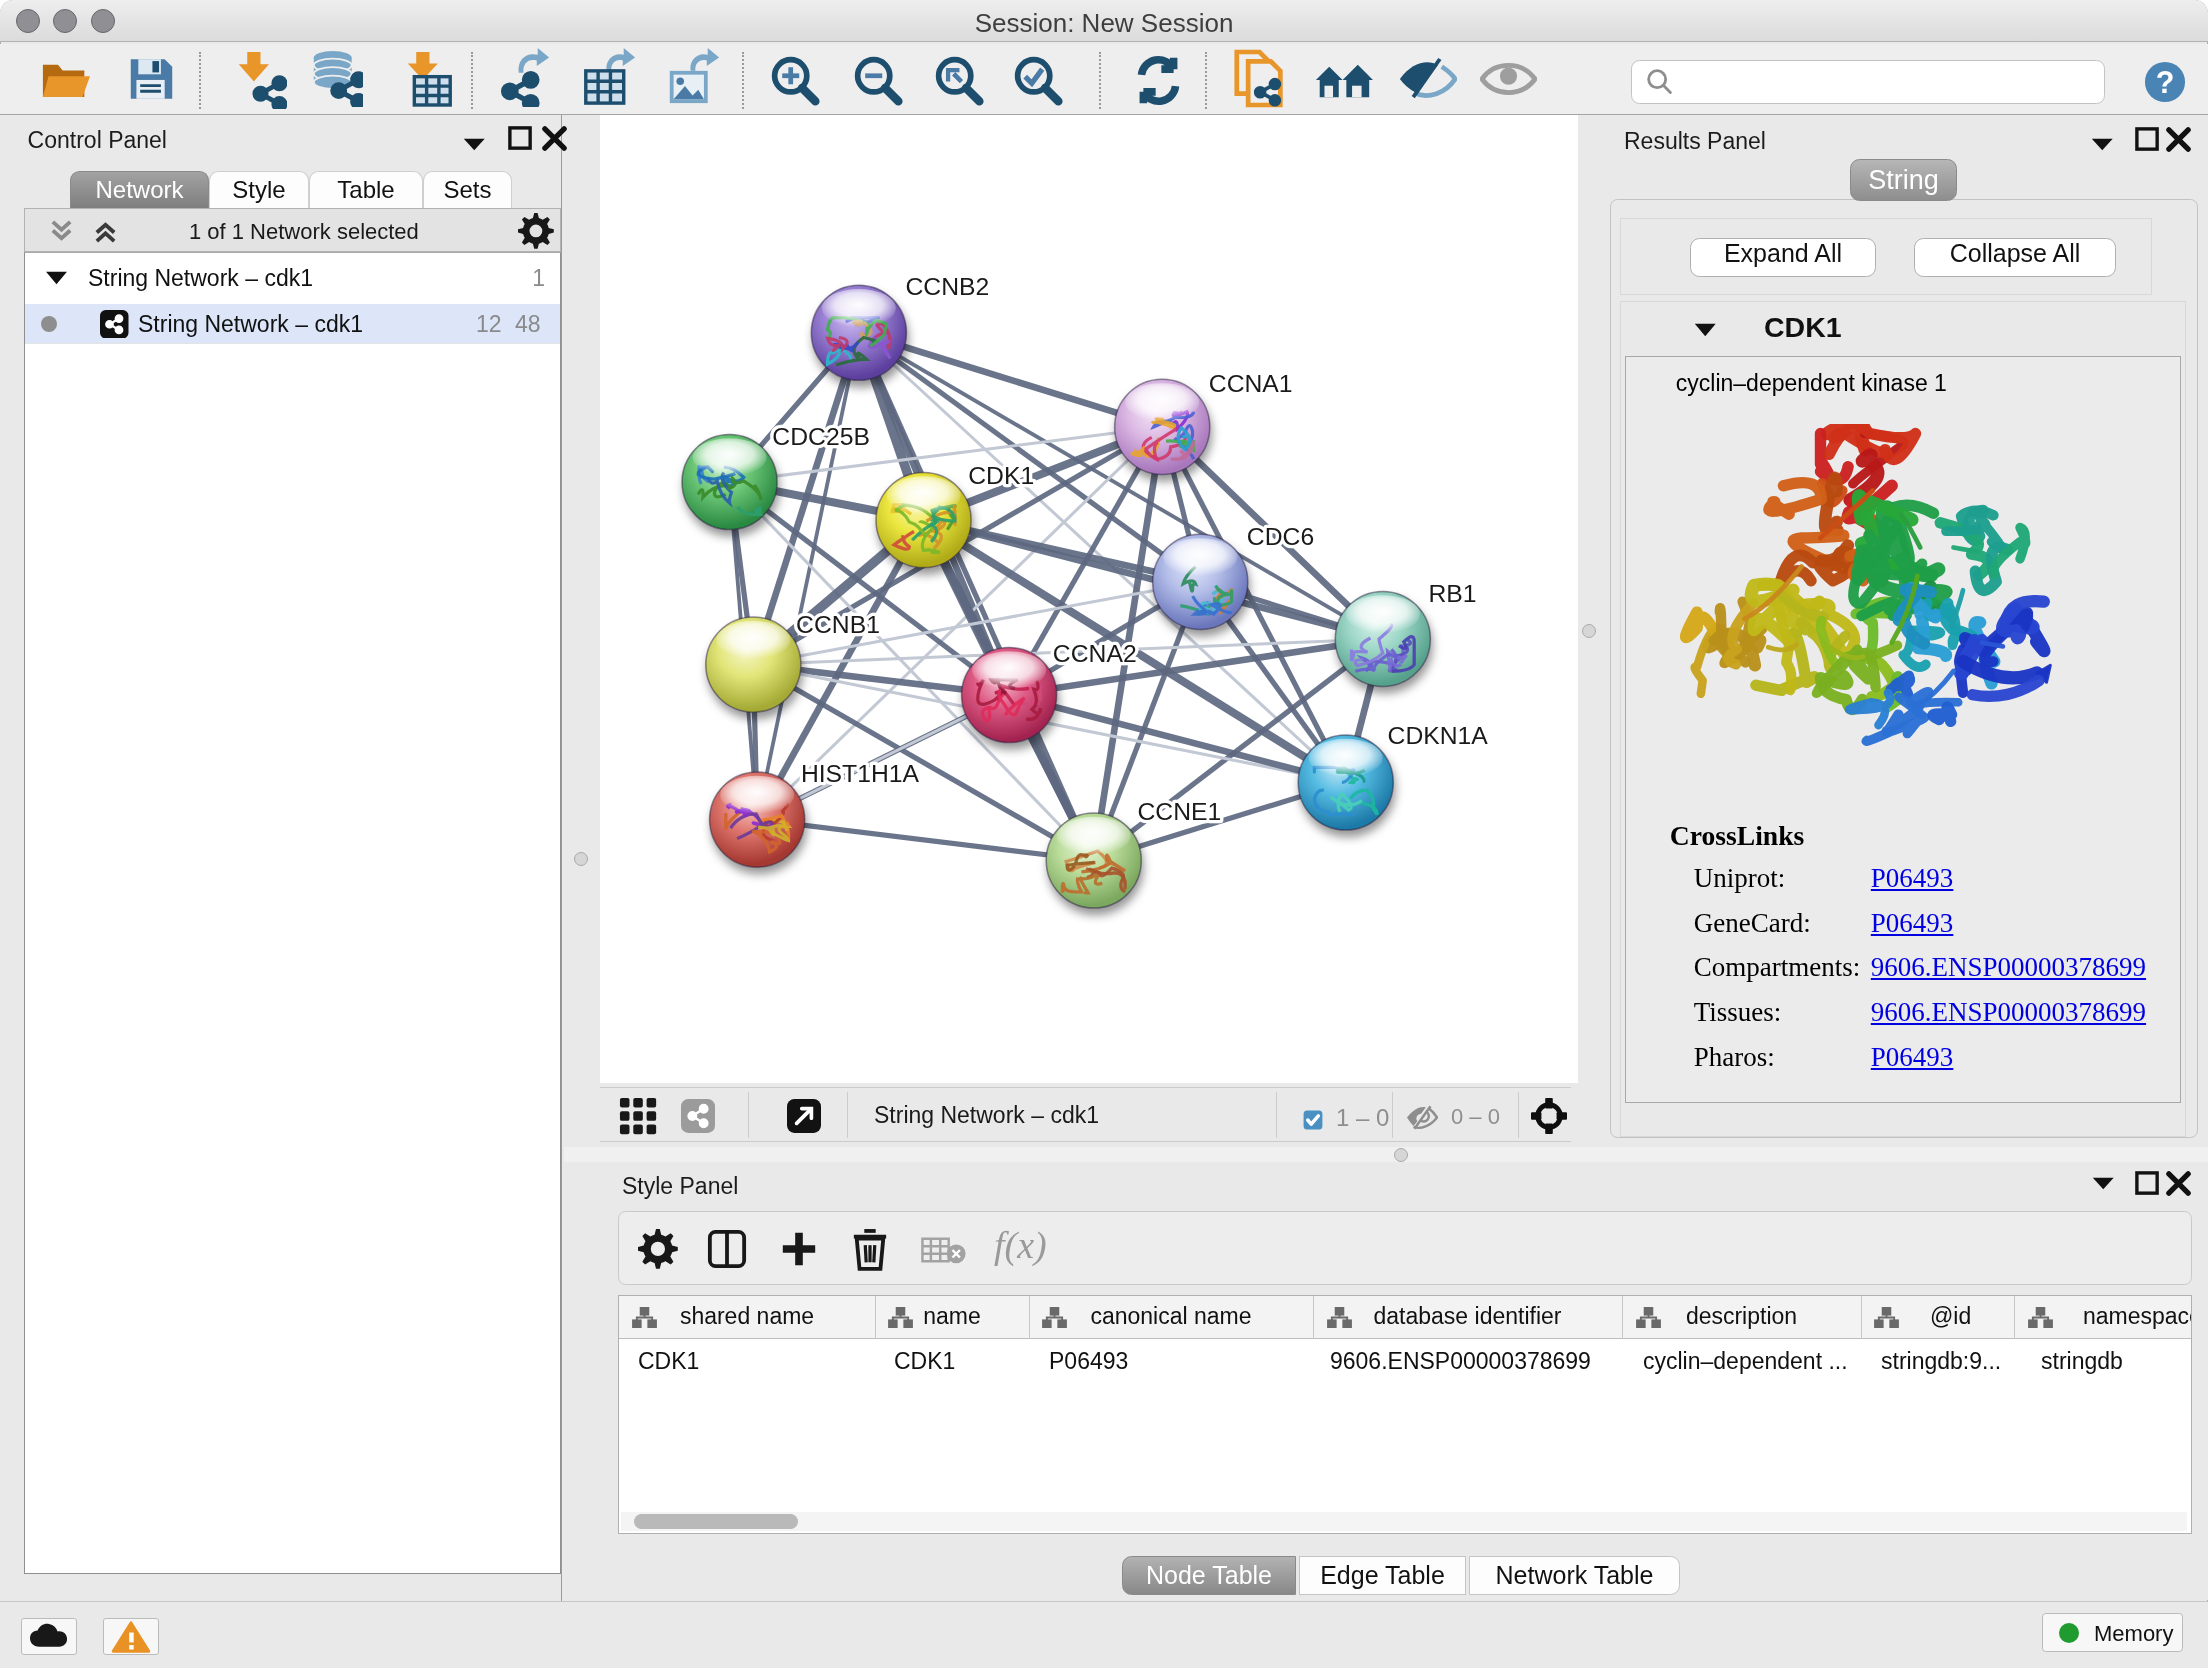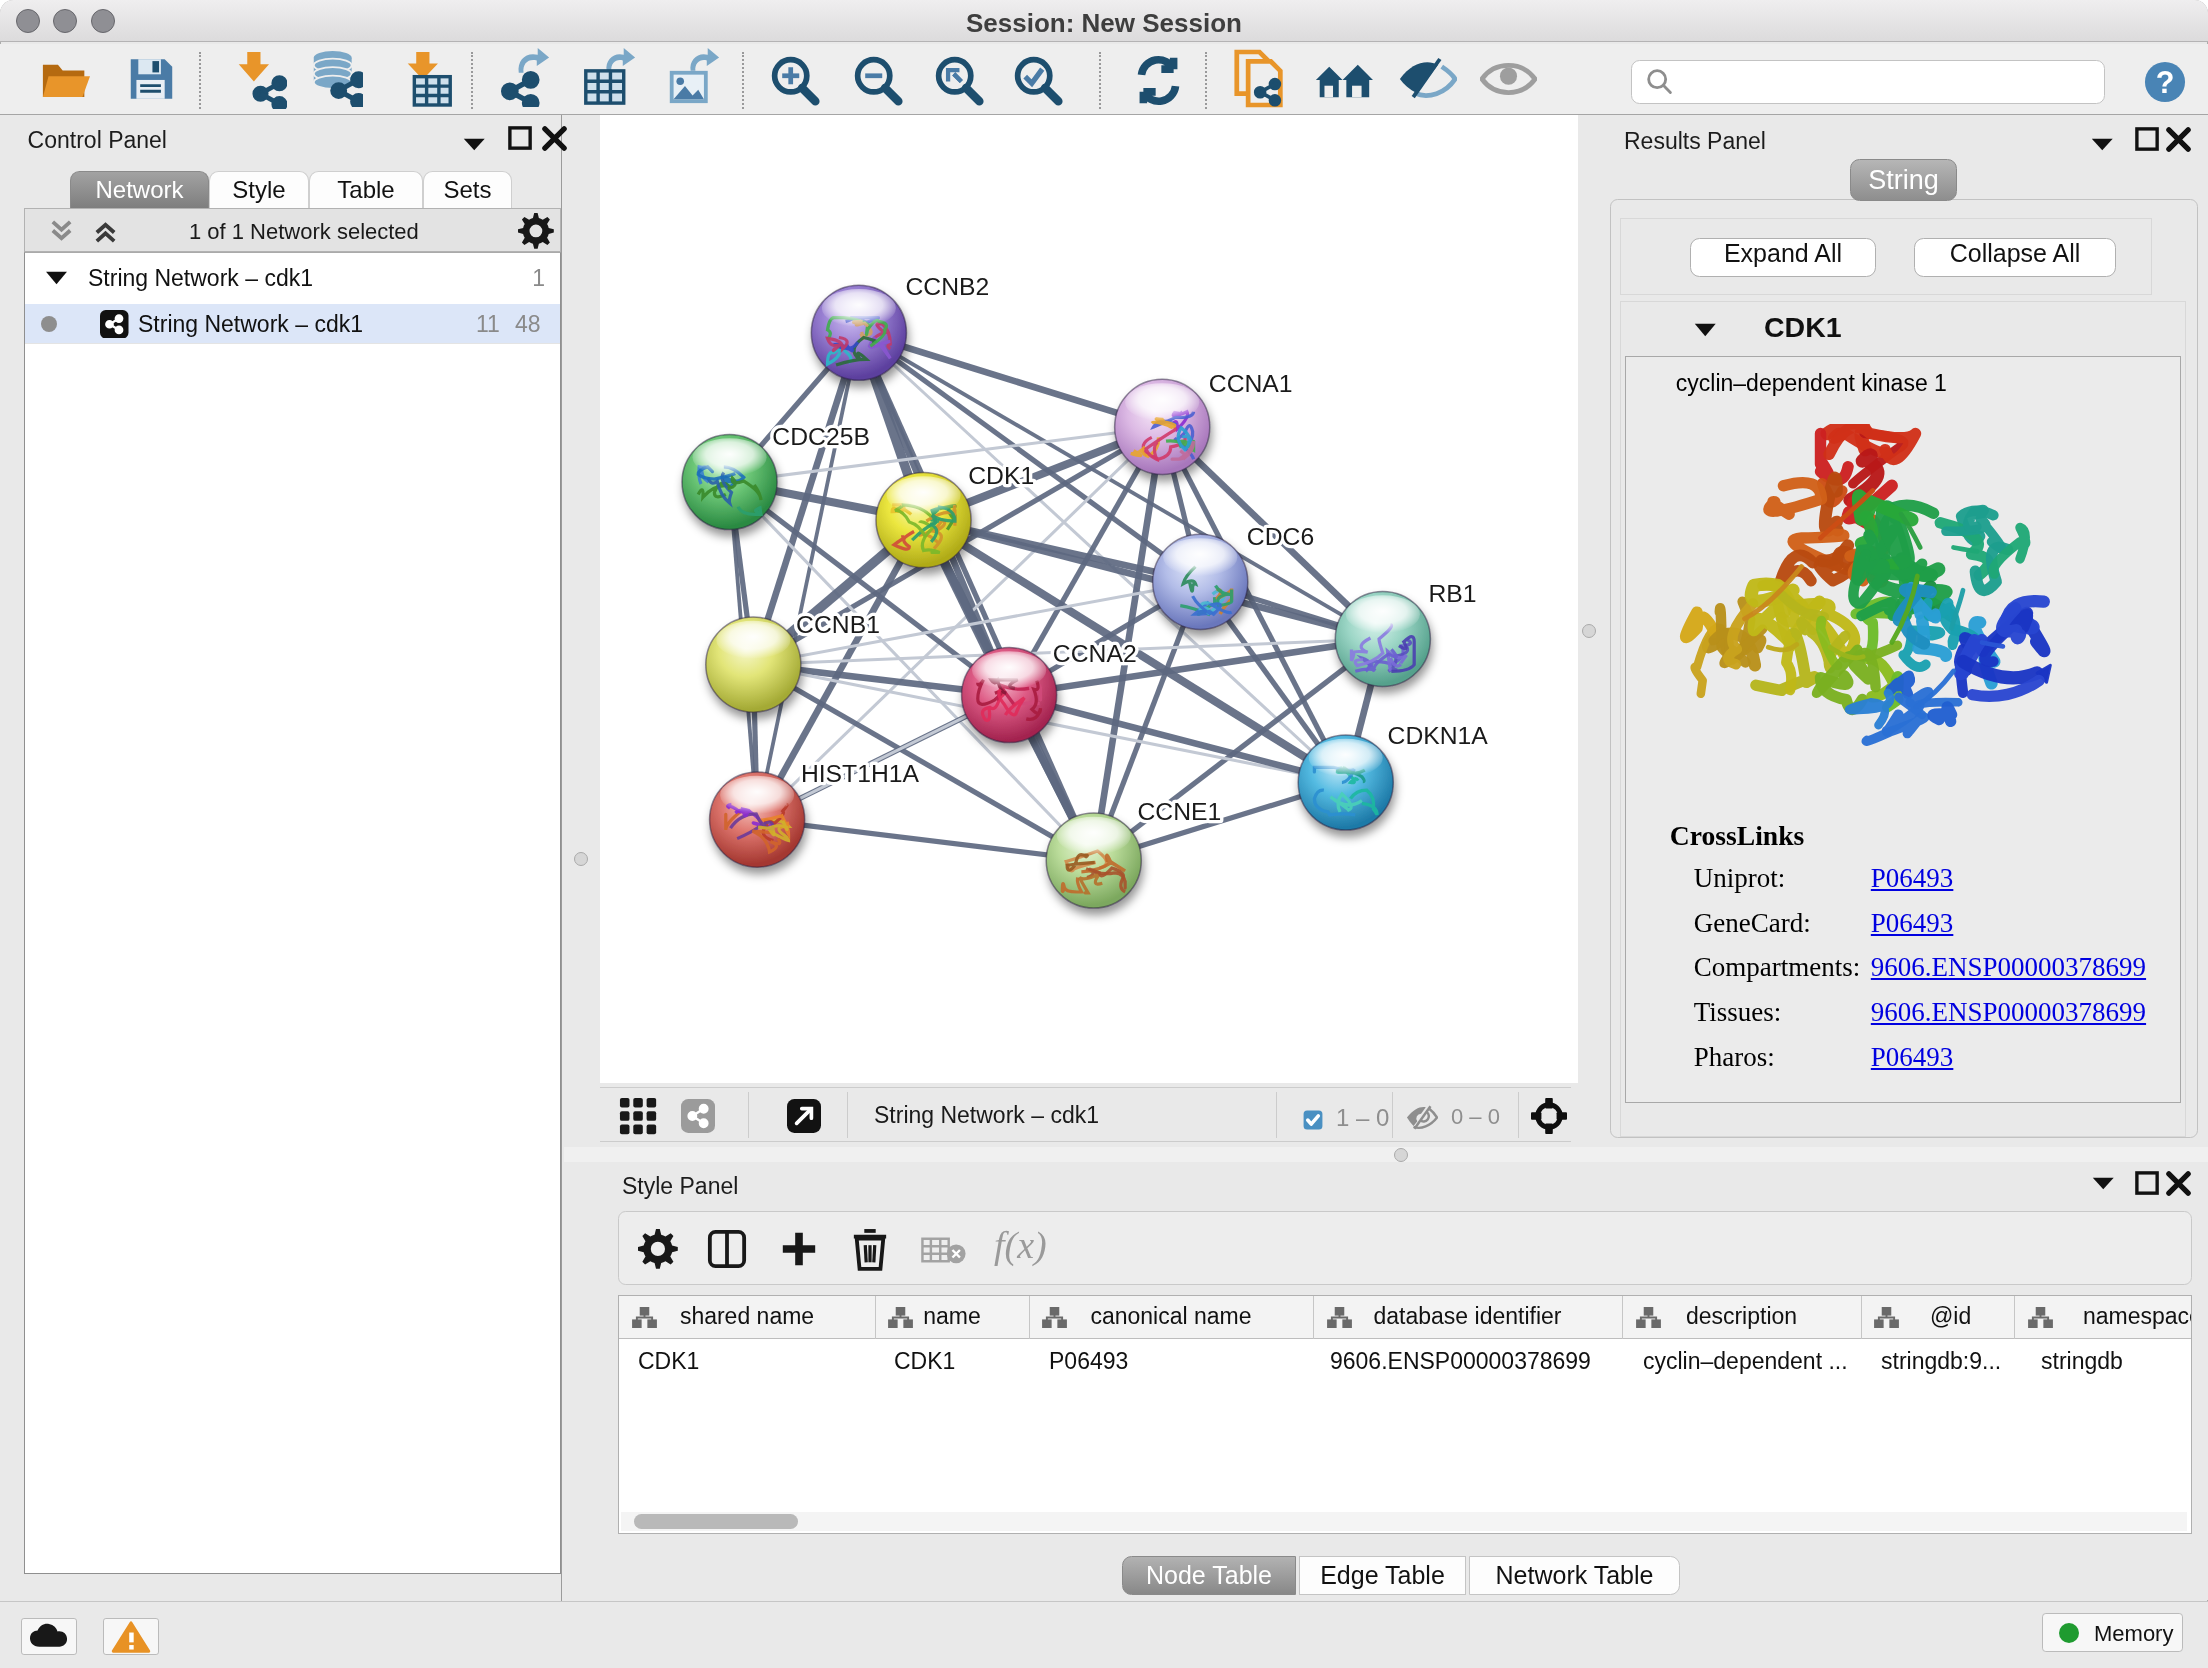--- a/index.html
+++ b/index.html
@@ -1,20 +1,20 @@
 <!DOCTYPE html>
 <html style="font-size:15px"><head>
 <meta charset="utf-8">
 <style>
 * { margin:0; padding:0; box-sizing:border-box; }
 html,body { width:2208px; height:1668px; background:#ffffff; font-family:"Liberation Sans", sans-serif; }
 #win { position:relative; width:2208px; height:1668px; background:#e9e9e9; border-radius:13.3px 13.3px 0 0; overflow:hidden; box-shadow: inset 0 0 0 1px rgba(120,120,120,0.55); }
 
 #titlebar { position:absolute; left:0; top:0; width:2208px; height:42px;
-  background:linear-gradient(#efeeef, #dcdbdc); border-bottom:1.9px solid #b4b3b4;font-weight:bold; }
+  background:linear-gradient(#efeeef, #dcdbdc); border-bottom:1.9px solid #b4b3b4; }
 #titlebar .light { position:absolute; top:8.6px; width:24px; height:24px; border-radius:50%;
   background:#8f8f94; border:1.4px solid #67676c; }
 #title { position:absolute; top:7.6px; left:0; width:100%; text-align:center; font-size:26px; color:#3e3e3e; }
 
 #toolbar { position:absolute; left:0; top:44px; width:2208px; height:71px; background:#eeeeee; border-bottom:1.9px solid #a5a5a5; }
 .tsep { position:absolute; top:7.6px; height:57px; border-left:2.9px dotted #99999a; }
 .ticon { position:absolute; top:0; }
 #searchbox { position:absolute; left:1631px; top:16px; width:474px; height:44px; background:#ffffff;
   border:1.9px solid #c3c3c3; border-radius:8.6px; }
 
@@ -272,21 +272,21 @@
             <rect x="0" y="0" width="30" height="30" rx="6" fill="#111"></rect>
             <g stroke="#fff" stroke-width="2.4" fill="#fff">
               <circle cx="10" cy="15" r="3.4"></circle>
               <circle cx="20" cy="9" r="3.4"></circle>
               <circle cx="20" cy="21" r="3.4"></circle>
               <line x1="10" y1="15" x2="20" y2="9"></line>
               <line x1="10" y1="15" x2="20" y2="21"></line>
             </g>
           </svg>
         <div style="position:absolute;left:113px;top:6.7px;font-size:23px;color:#111">String Network – cdk1</div>
-        <div style="position:absolute;left:451px;top:6.7px;font-size:23px;color:#8a8a8a">11</div>
+        <div style="position:absolute;left:451px;top:6.7px;font-size:23px;color:#8a8a8a">12</div>
         <div style="position:absolute;left:490px;top:6.7px;font-size:23px;color:#8a8a8a">48</div>
       </div>
     </div>
   </div>
 
   <div id="canvas"></div>
   <svg style="position:absolute;left:600px;top:115px" width="978" height="968" viewBox="631 121 1028 1018">
 <defs>
 <filter id="nsh" x="-40%" y="-40%" width="180%" height="180%">
           <feDropShadow dx="2" dy="7" stdDeviation="5" flood-color="#000000" flood-opacity="0.42"></feDropShadow>

